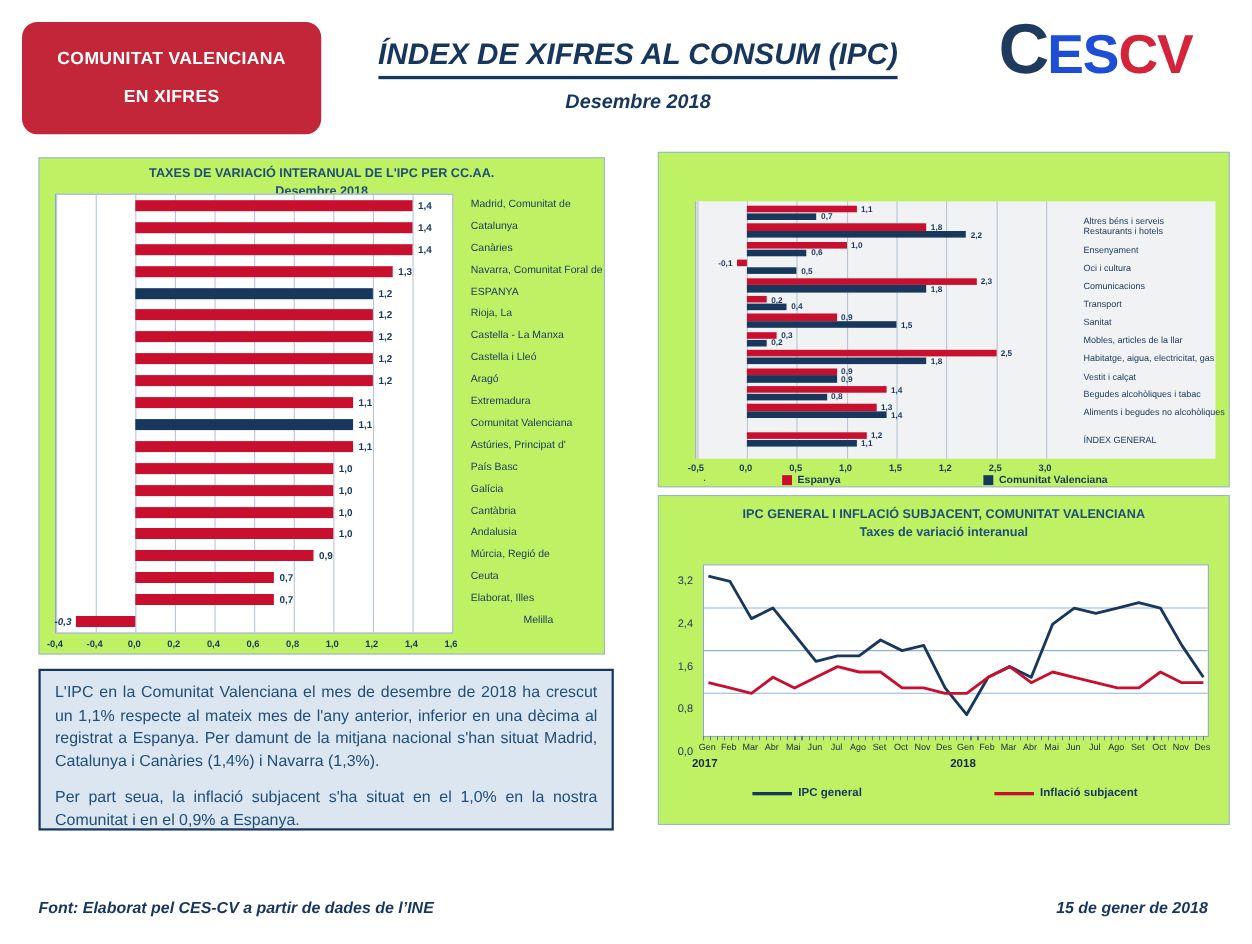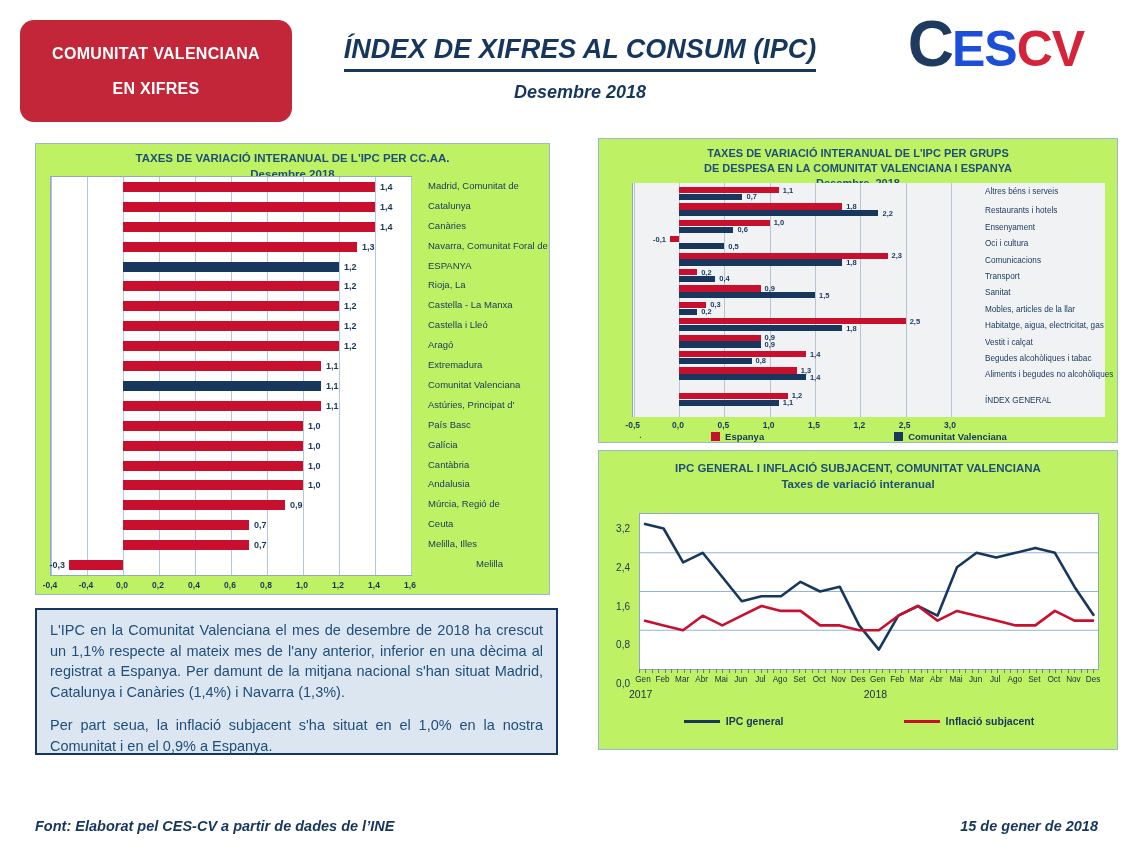--- a/index.html
+++ b/index.html
@@ -55,21 +55,21 @@
 
   
   #line-plot{position:absolute;left:40px;top:62px;width:458px;height:155px;background:#fff;
              border:1px solid #8ea9c1;}
   #line-ylabels{position:absolute;left:0;top:62px;width:36px;height:155px;}
   .ytick{position:absolute;right:5px;font-size:10px;color:#17365d;line-height:10px;margin-top:16px;}
   #line-tickstrip{position:absolute;left:40px;top:218px;width:458px;height:4px;
                   background:repeating-linear-gradient(90deg,#6a7a8a 0 1px,transparent 1px 6.4px);}
   #line-months{position:absolute;left:40px;top:224px;width:458px;height:11px;}
   .mtick{position:absolute;width:22px;text-align:center;font-size:8.2px;color:#1b2940;}
-  .year-label{position:absolute;font-size:10.5px;font-weight:normal;color:#1b2940;top:237px;}
+  .year-label{position:absolute;font-size:10.5px;font-weight:bold;color:#1b2940;top:237px;}
   #line-legend{position:absolute;left:0;top:264px;width:520px;display:flex;justify-content:center;gap:120px;}
   .legend-line{width:36px;height:3px;display:inline-block;margin-top:1px;}
   .legend-item2{display:flex;align-items:center;gap:6px;font-size:10.5px;font-weight:bold;color:#17365d;}
 
   
   #commentary{position:absolute;left:35px;top:608px;width:523px;height:147px;background:#dce6f1;
               border:2px solid #17365d;box-sizing:border-box;padding:10px 13px;
               color:#1f4e79;font-size:14.5px;line-height:1.42;text-align:justify;}
   #commentary p{margin:0 0 13px 0;}
   .footer-left{position:absolute;left:35px;top:818px;font-style:italic;font-weight:bold;
@@ -147,21 +147,21 @@
       <div class="bar-label" style="top: 283.55px; left: 257px;">1,0</div>
       <div class="bar" style="top: 303.45px; height: 10px; left: 72px; width: 180px; background: rgb(200, 16, 46);"></div>
       <div class="bar-label" style="top: 303.45px; left: 257px;">1,0</div>
       <div class="bar" style="top: 323.35px; height: 10px; left: 72px; width: 162px; background: rgb(200, 16, 46);"></div>
       <div class="bar-label" style="top: 323.35px; left: 239px;">0,9</div>
       <div class="bar" style="top: 343.25px; height: 10px; left: 72px; width: 126px; background: rgb(200, 16, 46);"></div>
       <div class="bar-label" style="top: 343.25px; left: 203px;">0,7</div>
       <div class="bar" style="top: 363.15px; height: 10px; left: 72px; width: 126px; background: rgb(200, 16, 46);"></div>
       <div class="bar-label" style="top: 363.15px; left: 203px;">0,7</div>
       <div class="bar" style="top: 383.05px; height: 10px; left: 18px; width: 54px; background: rgb(200, 16, 46);"></div>
-      <div class="bar-label" style="top: 383.05px; right: 346px;">-0,3</div>
+      <div class="bar-label" style="top: 383.05px; right: 346px; font-style: italic;">-0,3</div>
     </div>
   <div id="ccaa-axis">
       <div class="xtick" style="left: 0px;">-0,4</div>
       <div class="xtick" style="left: 36px;">-0,4</div>
       <div class="xtick" style="left: 72px;">0,0</div>
       <div class="xtick" style="left: 108px;">0,2</div>
       <div class="xtick" style="left: 144px;">0,4</div>
       <div class="xtick" style="left: 180px;">0,6</div>
       <div class="xtick" style="left: 216px;">0,8</div>
       <div class="xtick" style="left: 252px;">1,0</div>
@@ -181,34 +181,29 @@
       <div class="cat-label" style="top: 164.15px;">Aragó</div>
       <div class="cat-label" style="top: 184.05px;">Extremadura</div>
       <div class="cat-label" style="top: 203.95px;">Comunitat Valenciana</div>
       <div class="cat-label" style="top: 223.85px;">Astúries, Principat d'</div>
       <div class="cat-label" style="top: 243.75px;">País Basc</div>
       <div class="cat-label" style="top: 263.65px;">Galícia</div>
       <div class="cat-label" style="top: 283.55px;">Cantàbria</div>
       <div class="cat-label" style="top: 303.45px;">Andalusia</div>
       <div class="cat-label" style="top: 323.35px;">Múrcia, Regió de</div>
       <div class="cat-label" style="top: 343.25px;">Ceuta</div>
-      <div class="cat-label" style="top: 363.15px;">Melilla, Illes</div>
+      <div class="cat-label" style="top: 363.15px;">Elaborat, Illes</div>
       <div class="cat-label" style="top: 383.05px; margin-left: 48px;">Melilla</div>
     </div>
 </div>
 
 <div class="panel" id="groups-panel">
-  <div class="chart-title" style="font-size:11px;">
-    <div>TAXES DE VARIACIÓ INTERANUAL DE L'IPC PER GRUPS</div>
-    <div>DE DESPESA EN LA COMUNITAT VALENCIANA I ESPANYA</div>
-    <div>Desembre, 2018</div>
-  </div>
   <div id="groups-plot">
     <div id="groups-labels">
-        <div class="grp-label" style="top: 4px;">Altres béns i serveis</div>
+        <div class="grp-label" style="top: 14px;">Altres béns i serveis</div>
         <div class="grp-label" style="top: 23.4px;">Restaurants i hotels</div>
         <div class="grp-label" style="top: 39.8px; text-align: right;">Ensenyament</div>
         <div class="grp-label" style="top: 56.2px;">Oci i cultura</div>
         <div class="grp-label" style="top: 72.6px;">Comunicacions</div>
         <div class="grp-label" style="top: 89px;">Transport</div>
         <div class="grp-label" style="top: 105.4px;">Sanitat</div>
         <div class="grp-label" style="top: 121.8px;">Mobles, articles de la llar</div>
         <div class="grp-label" style="top: 138.2px;">Habitatge, aigua, electricitat, gas</div>
         <div class="grp-label" style="top: 154.6px;">Vestit i calçat</div>
         <div class="grp-label" style="top: 171px;">Begudes alcohòliques i tabac</div>

